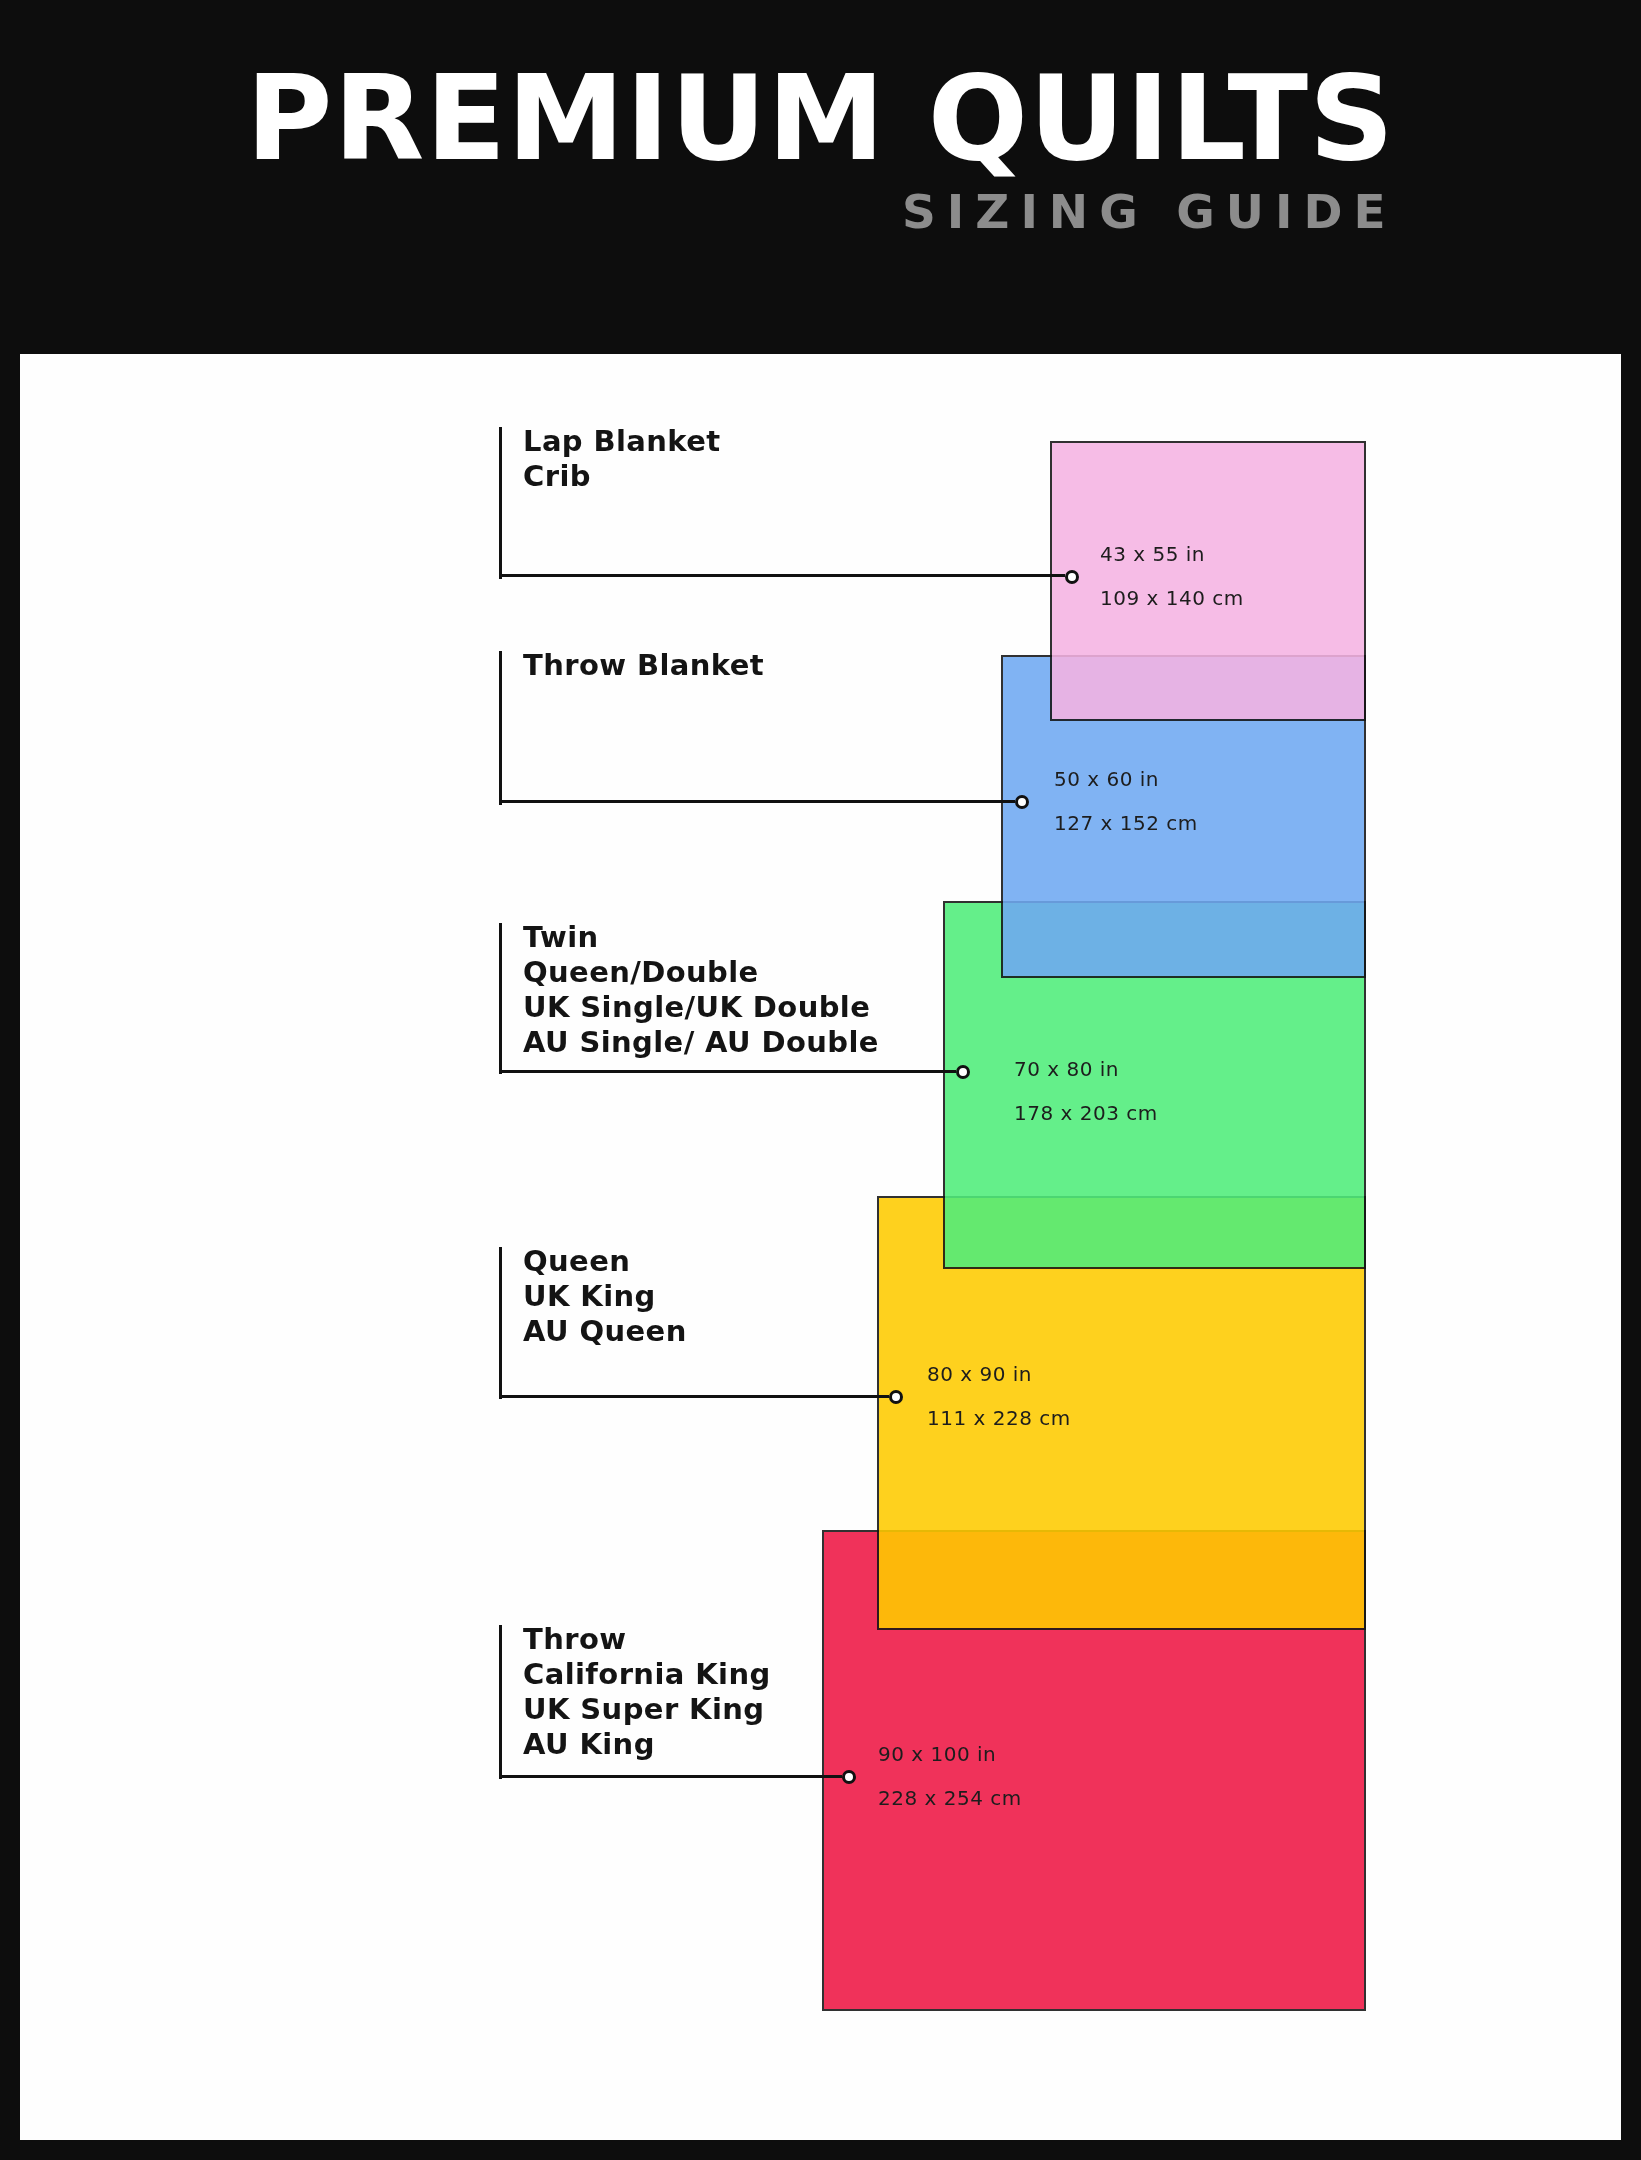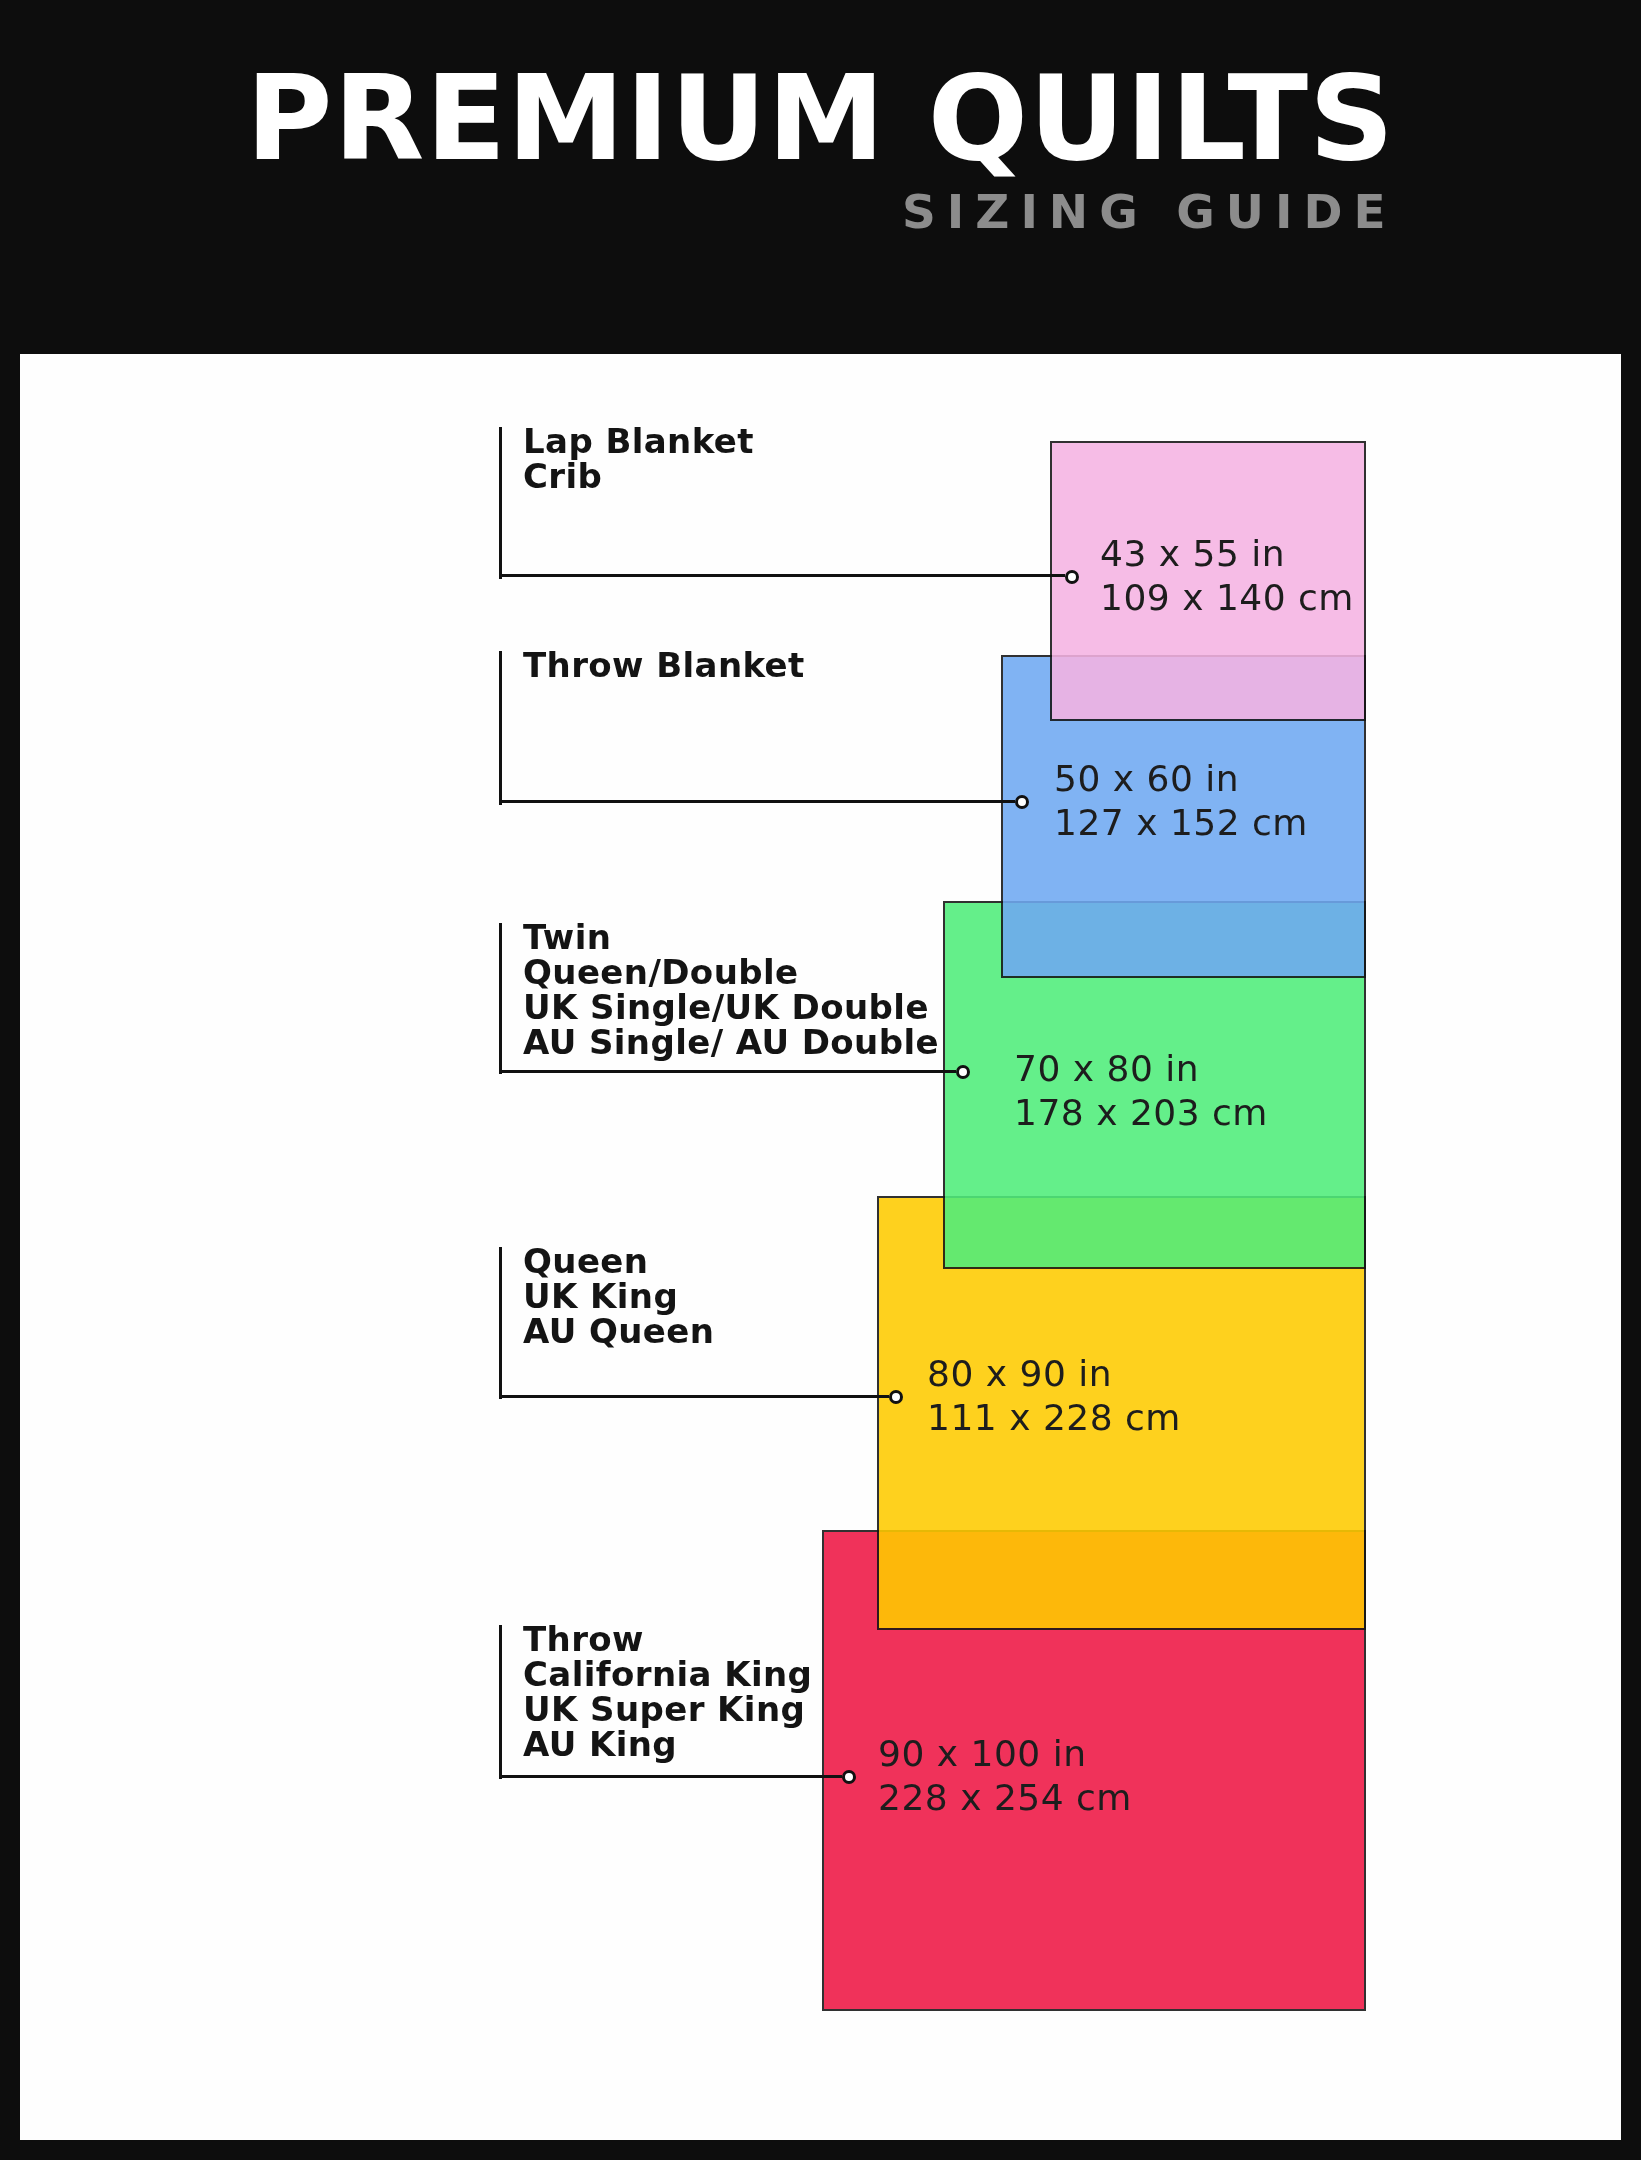--- a/index.html
+++ b/index.html
@@ -49,33 +49,33 @@
     opacity:0.88;
   }
   .rect-king  {left:822px; top:1530px;width:544px;height:481px;z-index:2;}
   .rect-queen {left:877px; top:1196px;width:489px;height:434px;z-index:3;}
   .rect-twin  {left:943px; top:901px; width:423px;height:368px;z-index:4;}
   .rect-throw {left:1001px;top:655px; width:365px;height:323px;z-index:5;}
   .rect-lap   {left:1050px;top:441px; width:316px;height:280px;z-index:6;}
   
   .size-label{
     position:absolute;z-index:10;
-    font-size:34px;line-height:35px;font-weight:700;
+    font-size:29px;line-height:35px;font-weight:700;
     letter-spacing:0.4px;color:#141414;white-space:nowrap;
   }
   .vline{position:absolute;width:3px;background:#111;z-index:10;}
   .hline{position:absolute;height:3px;background:#111;z-index:10;}
   .dot{
     position:absolute;width:8px;height:8px;
     border:3px solid #111;border-radius:50%;
     background:#fff;z-index:11;
   }
   .meas{
     position:absolute;z-index:10;
-    font-size:36px;line-height:44px;font-weight:400;
+    font-size:20px;line-height:44px;font-weight:400;
     color:#1d1d1d;white-space:nowrap;letter-spacing:0.5px;
   }
   
   .g1-label{left:523px;top:424px;}
   .g1-v{left:499px;top:427px;height:152px;}
   .g1-h{left:499px;top:574px;width:566px;}
   .g1-dot{left:1065px;top:570px;}
   .g1-meas{left:1100px;top:532px;}
   
   .g2-label{left:523px;top:648px;}

